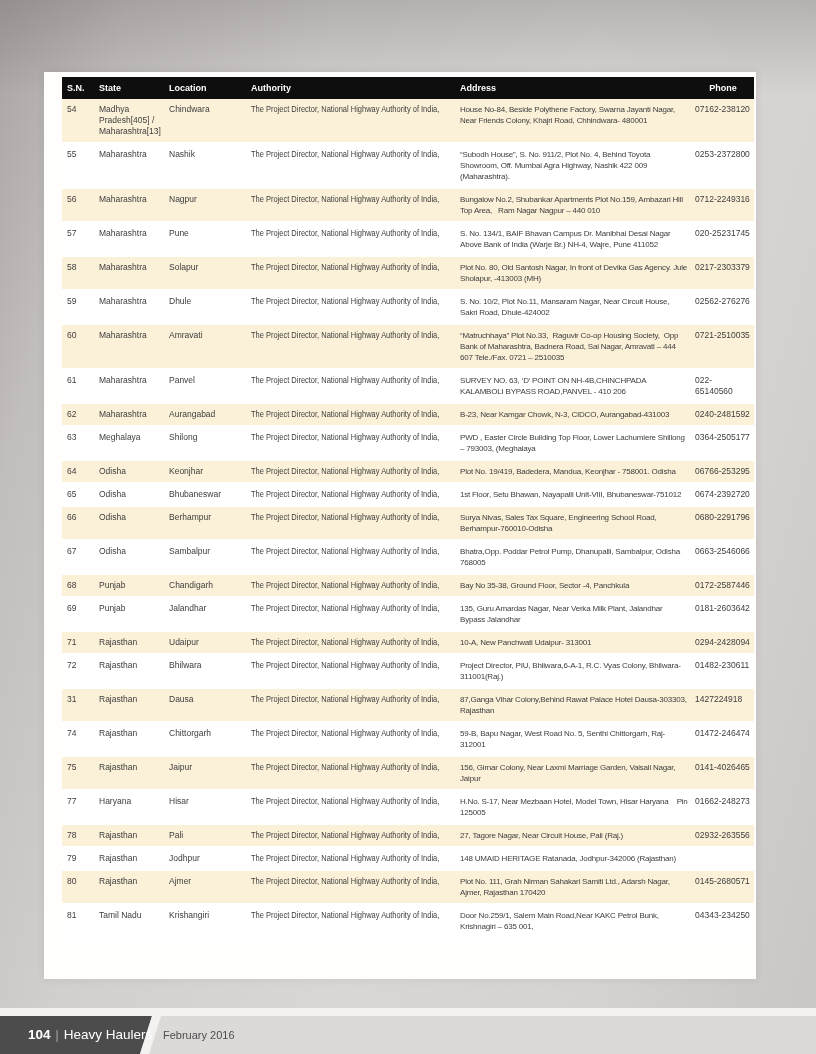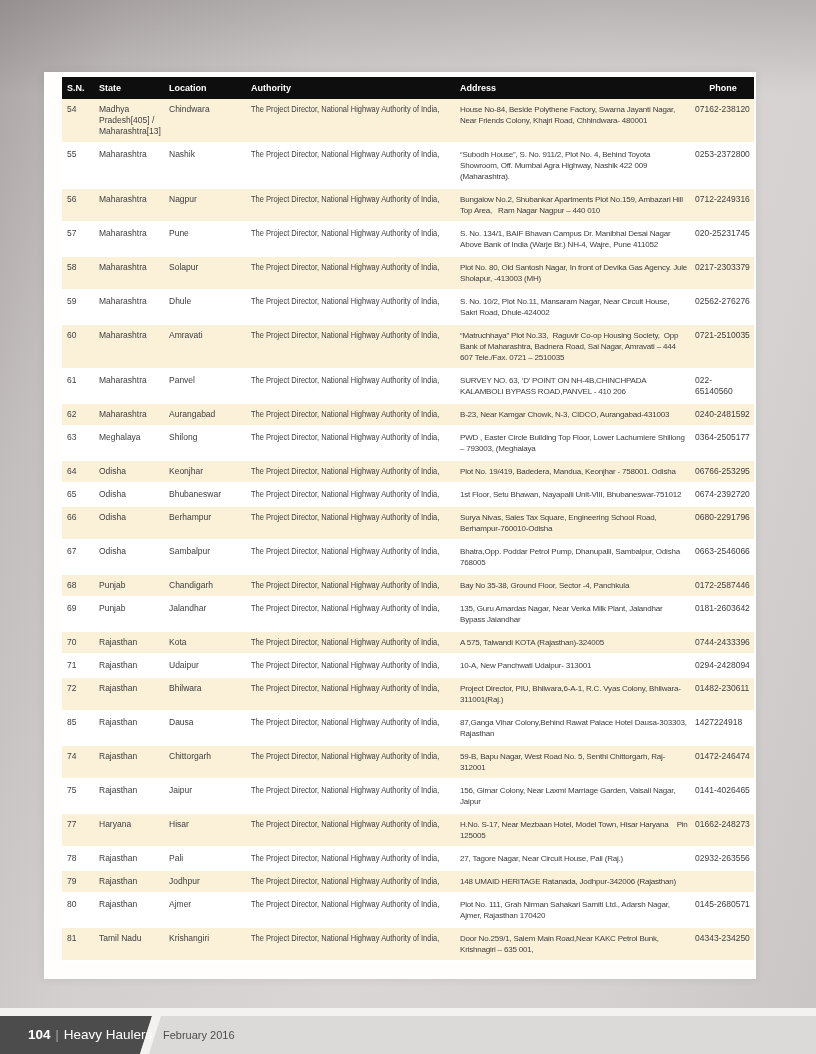--- a/index.html
+++ b/index.html
@@ -208,49 +208,41 @@
 
   <tr>
     <td class="c-sn">69</td>
     <td class="c-state">Punjab</td>
     <td class="c-loc">Jalandhar</td>
     <td class="c-auth"><span class="auth-text">The Project Director, National Highway Authority of India,</span></td>
     <td class="c-addr">135, Guru Amardas Nagar, Near Verka Milk Plant, Jalandhar Bypass Jalandhar</td>
     <td class="c-phone">0181-2603642</td>
   </tr>
 
-  <tr>
-    <td class="c-sn">70</td>
-    <td class="c-state">Rajasthan</td>
-    <td class="c-loc">Kota</td>
-    <td class="c-auth"><span class="auth-text">The Project Director, National Highway Authority of India,</span></td>
-    <td class="c-addr">A 575, Talwandi KOTA (Rajasthan)-324005</td>
-    <td class="c-phone">0744-2433396</td>
-  </tr>
 
   <tr>
     <td class="c-sn">71</td>
     <td class="c-state">Rajasthan</td>
     <td class="c-loc">Udaipur</td>
     <td class="c-auth"><span class="auth-text">The Project Director, National Highway Authority of India,</span></td>
     <td class="c-addr">10-A, New Panchwati Udaipur- 313001</td>
     <td class="c-phone">0294-2428094</td>
   </tr>
 
   <tr>
     <td class="c-sn">72</td>
     <td class="c-state">Rajasthan</td>
     <td class="c-loc">Bhilwara</td>
     <td class="c-auth"><span class="auth-text">The Project Director, National Highway Authority of India,</span></td>
     <td class="c-addr">Project Director, PIU, Bhilwara,6-A-1, R.C. Vyas Colony, Bhilwara-311001(Raj.)</td>
     <td class="c-phone">01482-230611</td>
   </tr>
 
   <tr>
-    <td class="c-sn">85</td>
+    <td class="c-sn">31</td>
     <td class="c-state">Rajasthan</td>
     <td class="c-loc">Dausa</td>
     <td class="c-auth"><span class="auth-text">The Project Director, National Highway Authority of India,</span></td>
     <td class="c-addr">87,Ganga Vihar Colony,Behind Rawat Palace Hotel Dausa-303303, Rajasthan</td>
     <td class="c-phone">1427224918</td>
   </tr>
 
   <tr>
     <td class="c-sn">74</td>
     <td class="c-state">Rajasthan</td>

